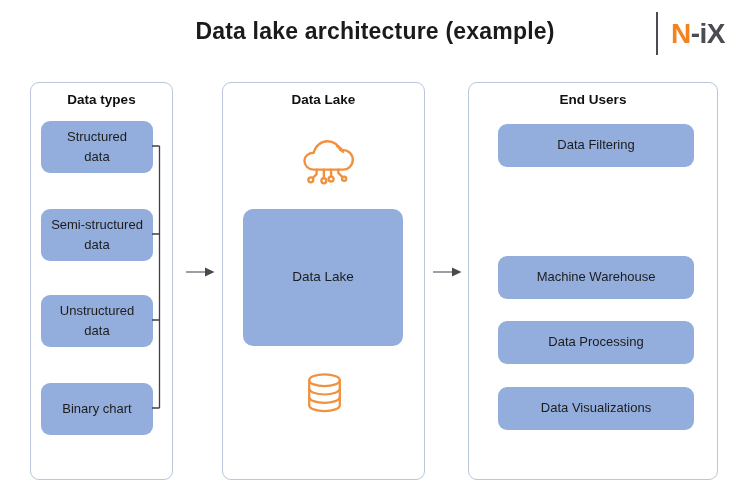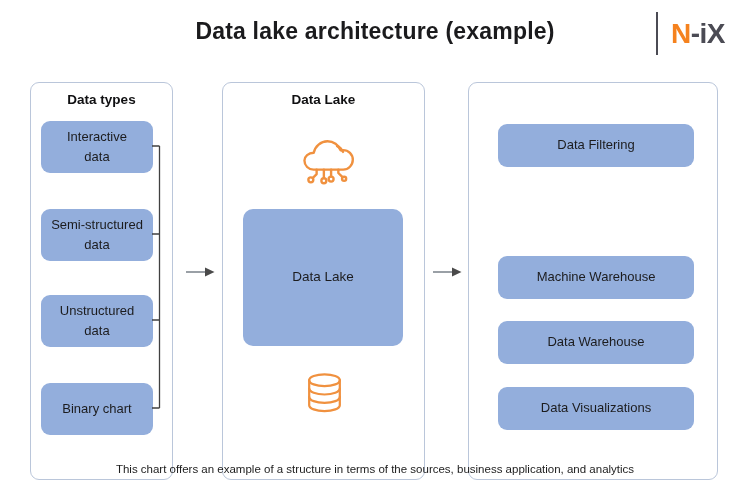--- a/index.html
+++ b/index.html
@@ -54,21 +54,21 @@
 
   <div class="page-title">Data lake architecture (example)</div>
 
   <div class="logo">
     <div class="logo-divider"></div>
     <div class="logo-text"><span class="logo-accent">N</span><span class="logo-rest">-iX</span></div>
   </div>
 
   <div class="panel panel-types">
     <div class="panel-title">Data types</div>
-    <div class="blue-box src-box" style="top:38px;">Interactive
+    <div class="blue-box src-box" style="top:38px;">Structured
 data</div>
     <div class="blue-box src-box" style="top:126px;">Semi-structured
 data</div>
     <div class="blue-box src-box" style="top:212px;">Unstructured
 data</div>
     <div class="blue-box src-box" style="top:300px;">Binary chart</div>
   </div>
 
   <div class="panel panel-lake">
     <div class="panel-title">Data Lake</div>
@@ -94,35 +94,35 @@
       <g fill="none" stroke="#f0913f" stroke-width="2.2" stroke-linecap="round" stroke-linejoin="round">
         <ellipse cx="24" cy="9" rx="15" ry="5.8"></ellipse>
         <path d="M9 9 v24.5 c0 3.2 6.7 5.8 15 5.8 s15 -2.6 15 -5.8 V9"></path>
         <path d="M9 17.2 c0 3.2 6.7 5.8 15 5.8 s15 -2.6 15 -5.8"></path>
         <path d="M9 25.4 c0 3.2 6.7 5.8 15 5.8 s15 -2.6 15 -5.8"></path>
       </g>
     </svg>
   </div>
 
   <div class="panel panel-users">
+    <div class="panel-title">End Users</div>
     <div class="blue-box end-box" style="top:41px;">Data Filtering</div>
     <div class="blue-box end-box" style="top:173px;">Machine Warehouse</div>
-    <div class="blue-box end-box" style="top:238px;">Data Warehouse</div>
+    <div class="blue-box end-box" style="top:238px;">Data Processing</div>
     <div class="blue-box end-box" style="top:304px;">Data Visualizations</div>
   </div>
 
   <svg class="overlay-svg" viewBox="0 0 750 499">
     <g stroke="#404040" stroke-width="1.3" fill="none">
       <path d="M152 146 H159.5 M152 234 H159.5 M152 320 H159.5 M152 408 H159.5 M159.5 146 V408"></path>
     </g>
     <g>
       <line x1="186" y1="272" x2="207" y2="272" stroke="#9aa0a6" stroke-width="2"></line>
       <path d="M205 267.6 L214.5 272 L205 276.4 Z" fill="#4a4a4a"></path>
     </g>
     <g>
       <line x1="433" y1="272" x2="454" y2="272" stroke="#9aa0a6" stroke-width="2"></line>
       <path d="M452 267.6 L461.5 272 L452 276.4 Z" fill="#4a4a4a"></path>
     </g>
   </svg>
 
-  <div class="caption">This chart offers an example of a structure in terms of the sources, business application, and analytics</div>
 
 </div>
 
 </body></html>

